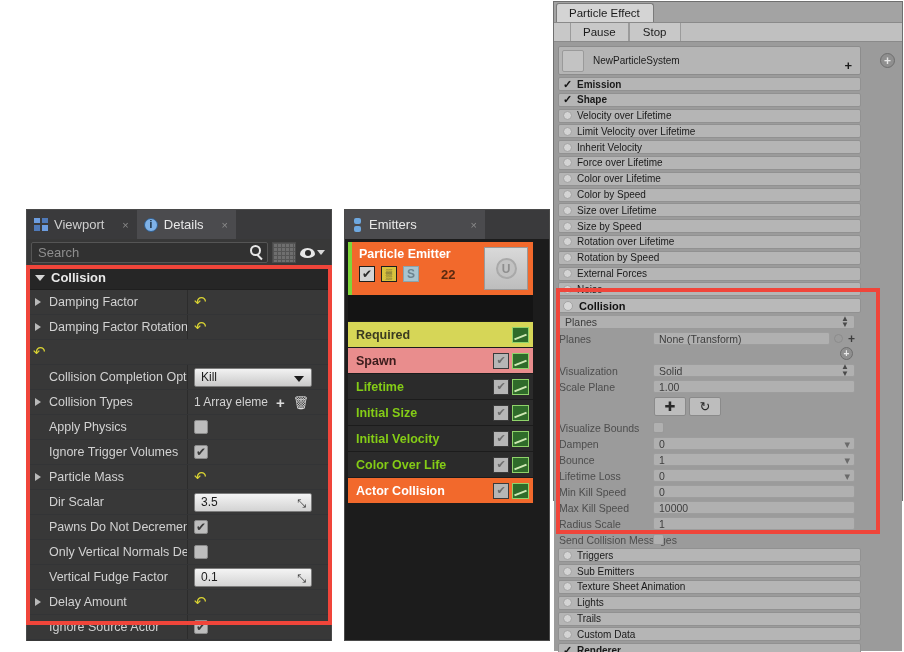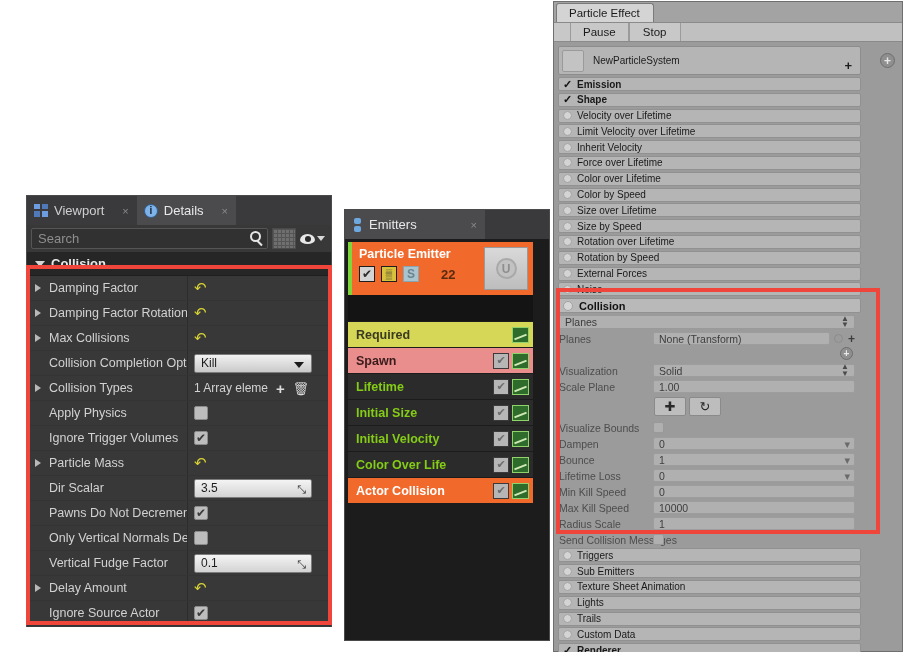--- a/index.html
+++ b/index.html
@@ -6,21 +6,21 @@
   html, body {
     width: 904px; height: 652px;
     background: #ffffff;
     font-family: "Liberation Sans", sans-serif;
     overflow: hidden;
   }
   #root { position: relative; width: 904px; height: 652px; }
 
   
   #ue-root {
-    position: absolute; left: 26px; top: 195px;
+    position: absolute; left: 26px; top: 209px;
     width: 306px; height: 432px;
     background: #2b2b2b;
     border: 1px solid #4a4a4a;
   }
   .ue-tabbar { position: relative; height: 29px; background: #3a3a3c; display: flex; }
   .ue-tab {
     display: flex; align-items: center; gap: 6px;
     height: 29px; padding: 0 8px 0 7px;
     font-size: 13px; color: #cfcfcf; position: relative;
   }
@@ -225,21 +225,21 @@
   .em-mod.required .mname { color: #3a3a20; }
   .em-mod.spawn { background: #e98d8d; }
   .em-mod.spawn .mname { color: #3b1c1c; }
   .em-mod.plain { background: #2b2b2b; }
   .em-mod.actor { background: #f2692c; }
   .em-mod.actor .mname { color: #ffffff; }
 
   
   #u-root {
     position: absolute; left: 553px; top: 1px;
-    width: 350px; height: 651px;
+    width: 350px; height: 500px;
     background: #a0a0a0; border: 1px solid #6f6f6f;
   }
   .u-tabbar { height: 20px; background: #a3a3a3; position: relative; }
   .u-tab {
     position: absolute; left: 2px; top: 1px; height: 19px; min-width: 98px;
     background: #d4d4d4; border: 1px solid #7a7a7a; border-bottom: none;
     border-radius: 3px 3px 0 0; display: flex; align-items: center;
     padding: 0 12px; font-size: 11.5px; color: #1a1a1a;
   }
   .u-toolbar {
@@ -408,24 +408,20 @@
           <div class="ue-row">
             <div class="lbl-cell">
               <span class="arrow"></span>
               <span class="lbl">Damping Factor Rotation</span>
             </div>
             <div class="val-cell">
               <span class="revert">↶</span>
             </div>
           </div>
           <div class="ue-row">
-            <div class="lbl-cell">
-              <span class="arrow"></span>
-              <span class="lbl">Max Collisions</span>
-            </div>
             <div class="val-cell">
               <span class="revert">↶</span>
             </div>
           </div>
           <div class="ue-row">
             <div class="lbl-cell">
               <span class="arrow ph"></span>
               <span class="lbl">Collision Completion Opti</span>
             </div>
             <div class="val-cell">

